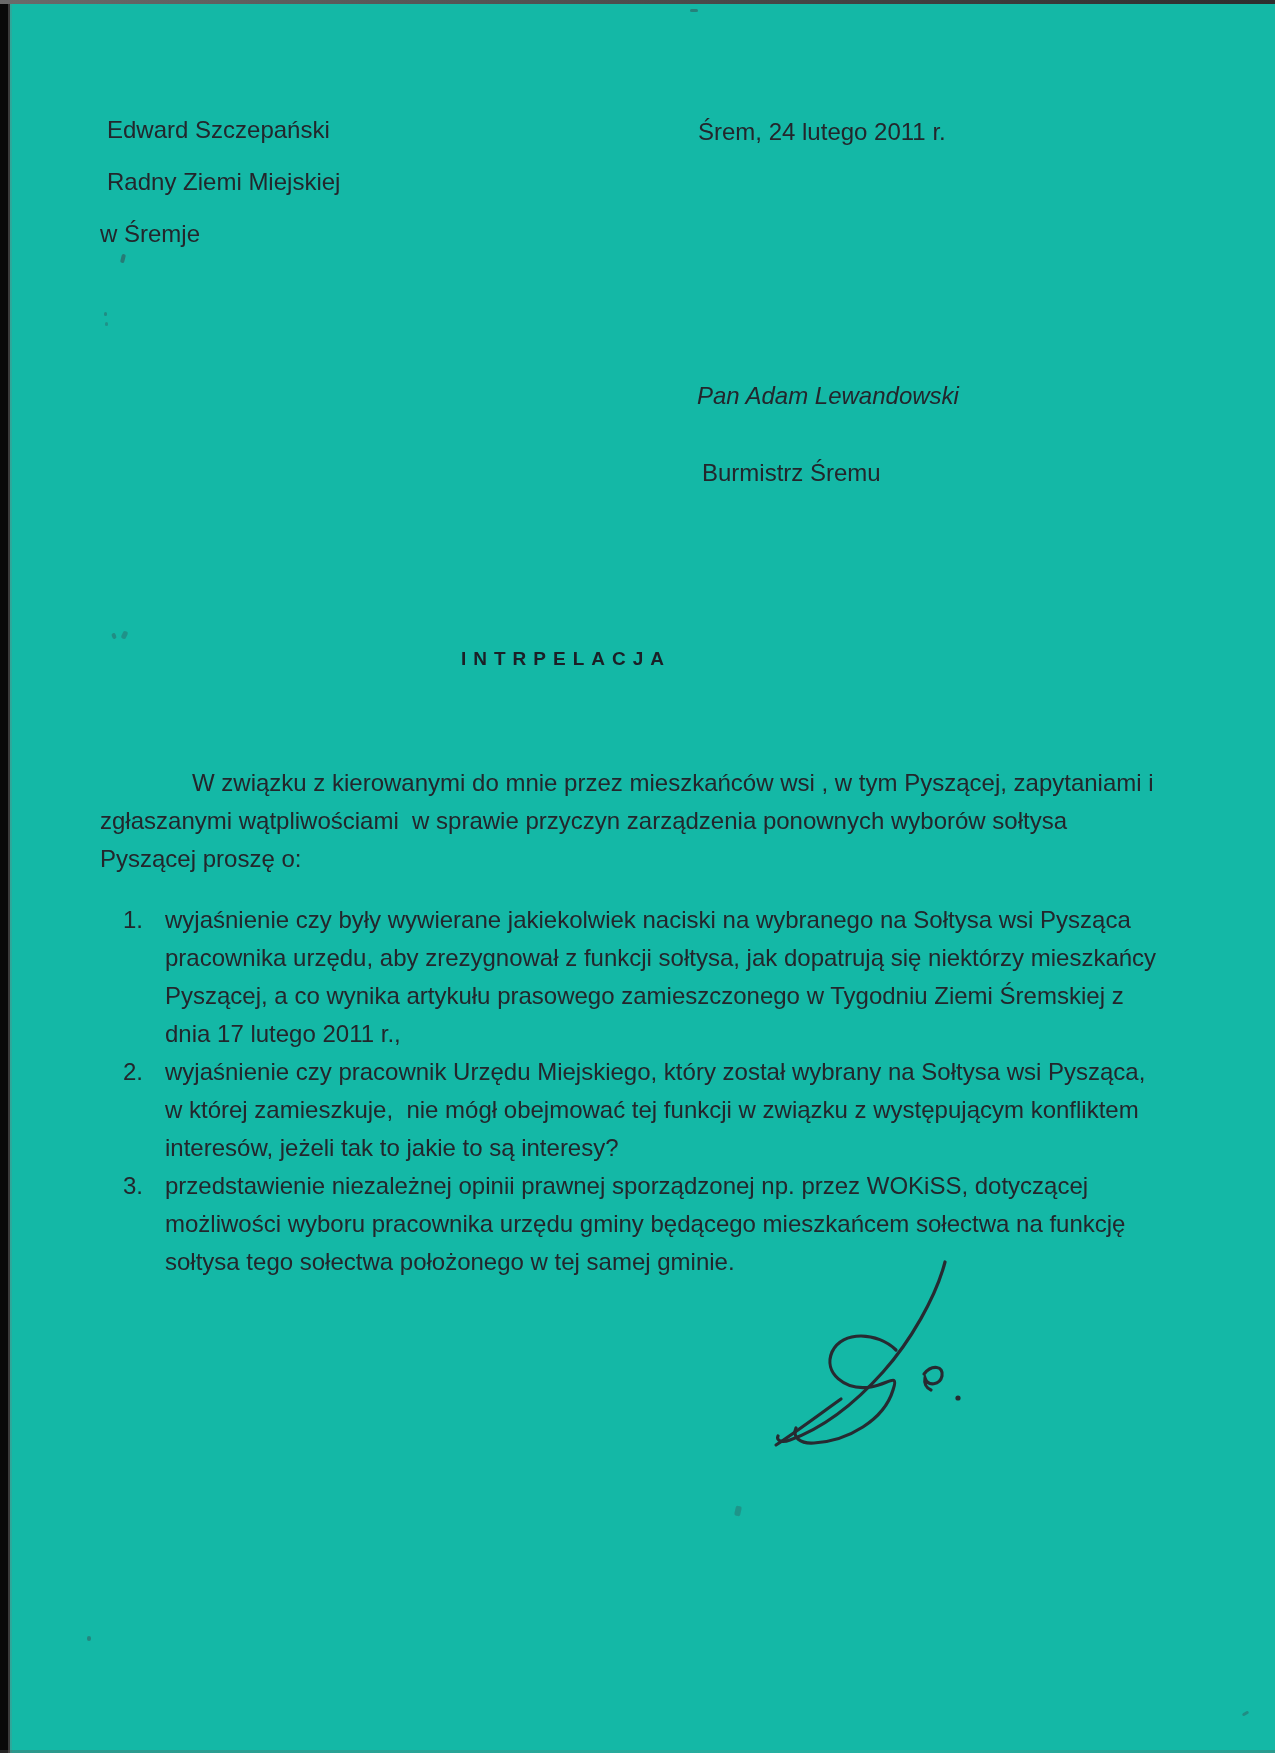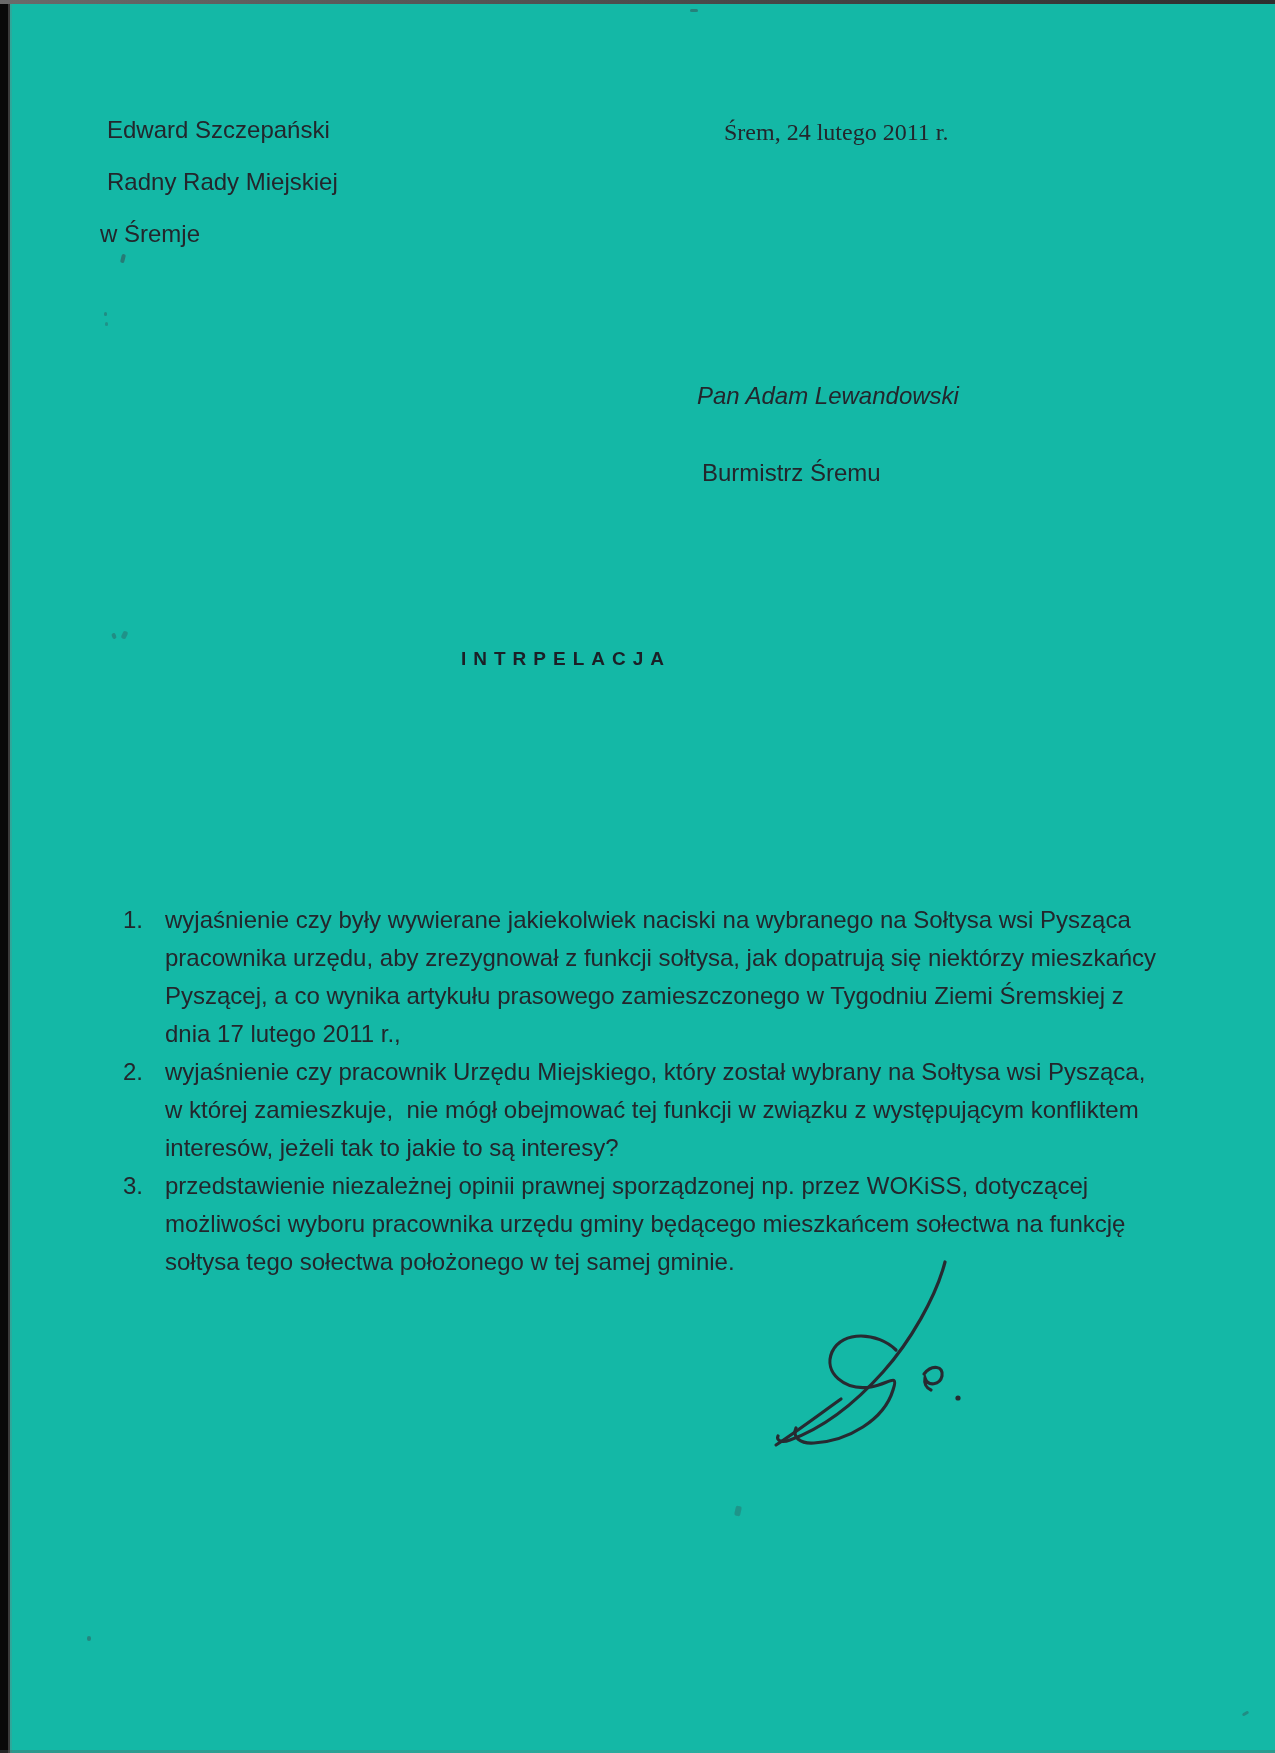--- a/index.html
+++ b/index.html
@@ -19,21 +19,21 @@
     background:linear-gradient(90deg,#6a6a6a,#4a4a4a 55%,#2e2e2e);}
   .edge-bottom{position:absolute;left:0;bottom:0;width:100%;height:3px;
     background:linear-gradient(90deg,rgba(90,90,90,.35),rgba(150,150,150,.12) 70%,rgba(90,90,90,.3));}
 
   .abs{position:absolute;}
   .line{font-size:24px;line-height:30px;white-space:pre;}
 
   .sender-name{left:107px;top:115px;}
   .sender-role{left:107px;top:167px;}
   .sender-location{left:100px;top:219px;}
-  .dateline{left:724px;top:117px;font-family:Liberation Serif, serif;}
+  .dateline{left:698px;top:117px;}
   .recipient-name{left:697px;top:381px;font-style:italic;}
   .recipient-role{left:702px;top:458px;}
 
   .heading{
     left:461px;top:648px;
     font-size:19px;font-weight:700;letter-spacing:7px;
     color:#1b2027;white-space:pre;
   }
 
   .intro{
@@ -66,30 +66,31 @@
 </head>
 <body>
 
 <div class="page">
 
   <div class="edge-left"></div>
   <div class="edge-top"></div>
   <div class="edge-bottom"></div>
 
   <div class="abs line sender-name">Edward Szczepański</div>
-  <div class="abs line sender-role">Radny Rady Miejskiej</div>
+  <div class="abs line sender-role">Radny Ziemi Miejskiej</div>
   <div class="abs line sender-location">w Śremje</div>
 
   <div class="abs line dateline">Śrem, 24 lutego 2011 r.</div>
 
   <div class="abs line recipient-name">Pan Adam Lewandowski</div>
   <div class="abs line recipient-role">Burmistrz Śremu</div>
 
   <div class="abs heading">INTRPELACJA</div>
 
+  <div class="abs intro">W związku z kierowanymi do mnie przez mieszkańców wsi , w tym Pyszącej, zapytaniami i zgłaszanymi wątpliwościami  w sprawie przyczyn zarządzenia ponownych wyborów sołtysa Pyszącej proszę o:</div>
 
   <div class="abs requests">
     <div class="request">
       <span class="num">1.</span>
       <span class="txt">wyjaśnienie czy były wywierane jakiekolwiek naciski na wybranego na Sołtysa wsi Pysząca pracownika urzędu, aby zrezygnował z funkcji sołtysa, jak dopatrują się niektórzy mieszkańcy Pyszącej, a co wynika artykułu prasowego zamieszczonego w Tygodniu Ziemi Śremskiej z dnia 17 lutego 2011 r.,</span>
     </div>
     <div class="request">
       <span class="num">2.</span>
       <span class="txt">wyjaśnienie czy pracownik Urzędu Miejskiego, który został wybrany na Sołtysa wsi Pysząca, w której zamieszkuje,  nie mógł obejmować tej funkcji w związku z występującym konfliktem interesów, jeżeli tak to jakie to są interesy?</span>
     </div>

